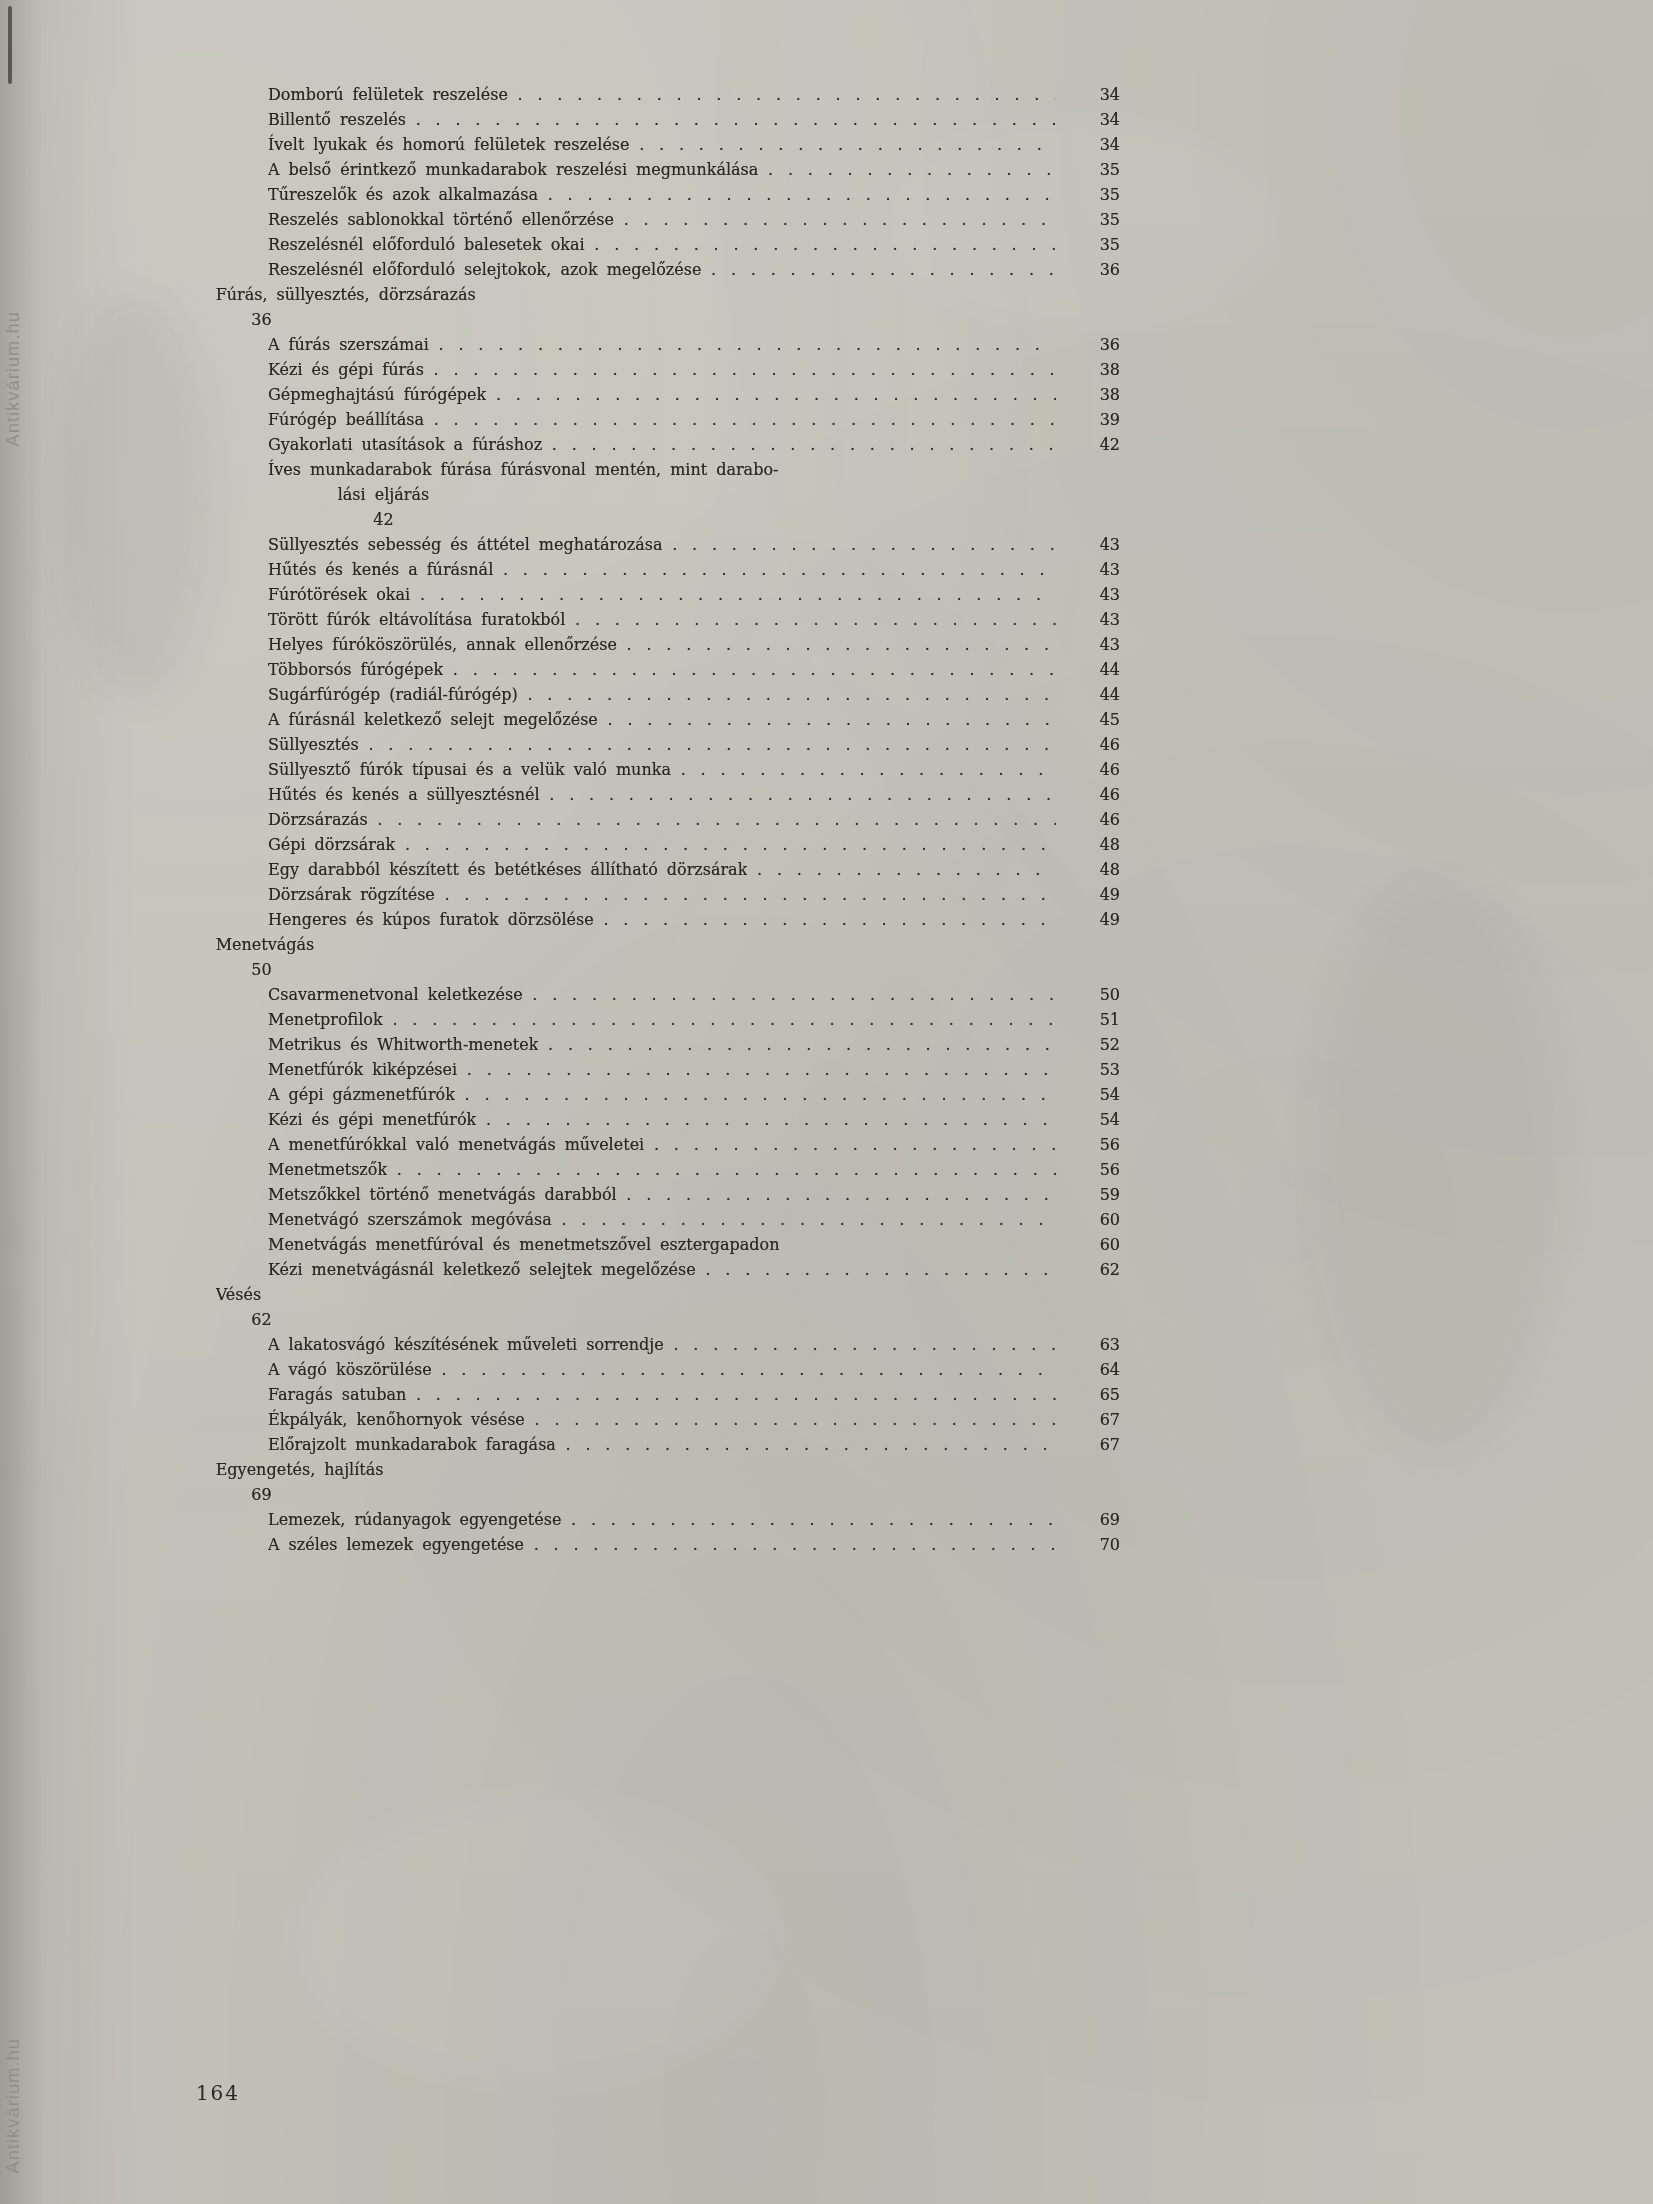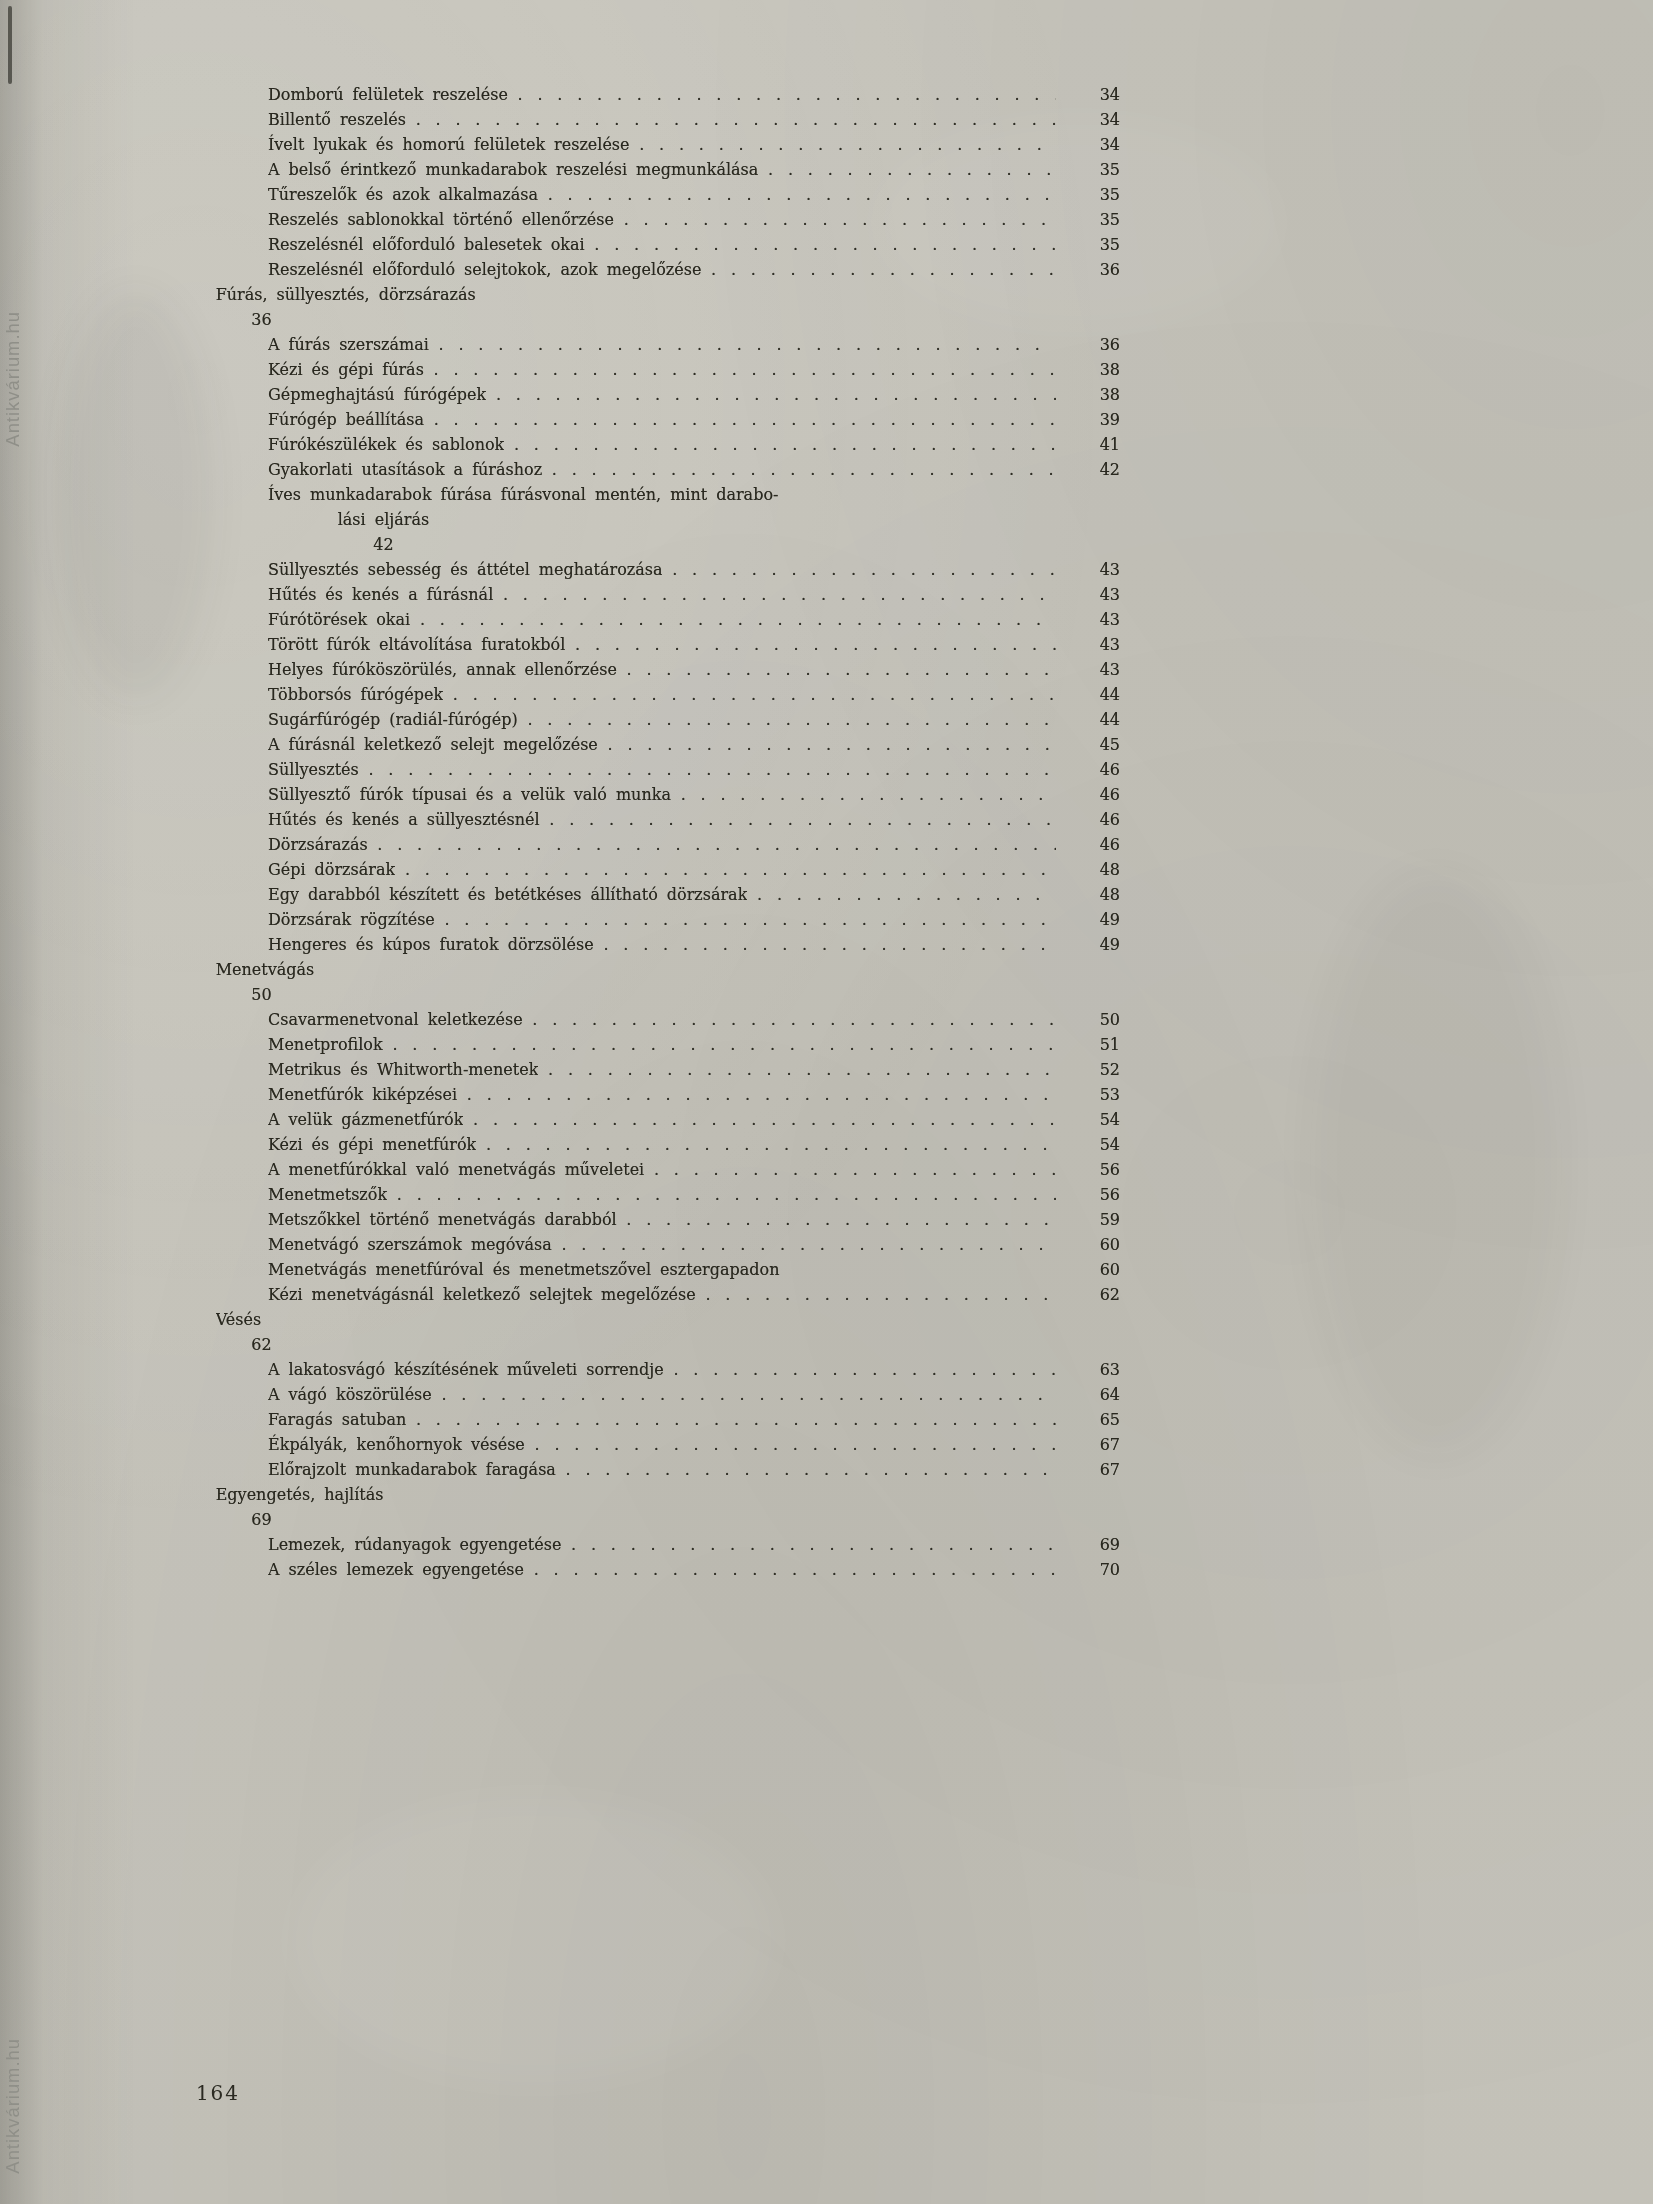--- a/index.html
+++ b/index.html
@@ -194,25 +194,20 @@
     <span class="leader"></span>
     <span class="pagenum">38</span>
   </div>
 
   <div class="toc-row ind1">
     <span class="label">Fúrógép beállítása</span>
     <span class="leader"></span>
     <span class="pagenum">39</span>
   </div>
 
-  <div class="toc-row ind1">
-    <span class="label">Fúrókészülékek és sablonok</span>
-    <span class="leader"></span>
-    <span class="pagenum">41</span>
-  </div>
 
   <div class="toc-row ind1">
     <span class="label">Gyakorlati utasítások a fúráshoz</span>
     <span class="leader"></span>
     <span class="pagenum">42</span>
   </div>
 
   <div class="toc-row ind1 no-dots no-page">
     <span class="label">Íves munkadarabok fúrása fúrásvonal mentén, mint darabo-</span>
     <span class="leader"></span>
@@ -345,21 +340,21 @@
     <span class="pagenum">52</span>
   </div>
 
   <div class="toc-row ind1">
     <span class="label">Menetfúrók kiképzései</span>
     <span class="leader"></span>
     <span class="pagenum">53</span>
   </div>
 
   <div class="toc-row ind1">
-    <span class="label">A velük gázmenetfúrók</span>
+    <span class="label">A gépi gázmenetfúrók</span>
     <span class="leader"></span>
     <span class="pagenum">54</span>
   </div>
 
   <div class="toc-row ind1">
     <span class="label">Kézi és gépi menetfúrók</span>
     <span class="leader"></span>
     <span class="pagenum">54</span>
   </div>
 

